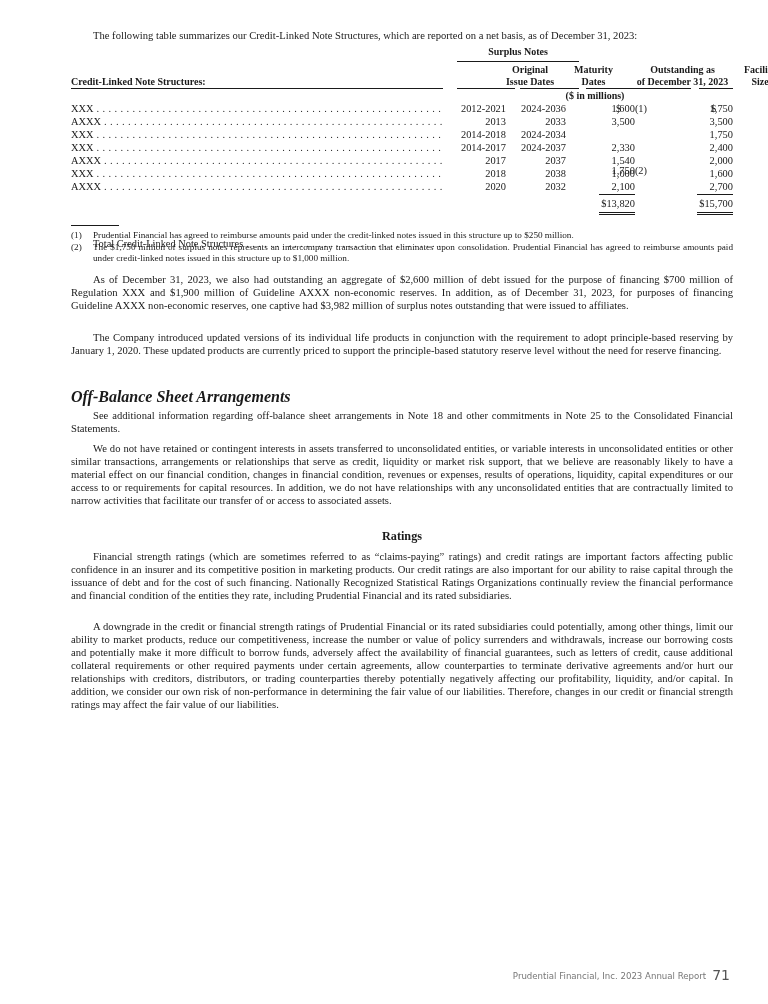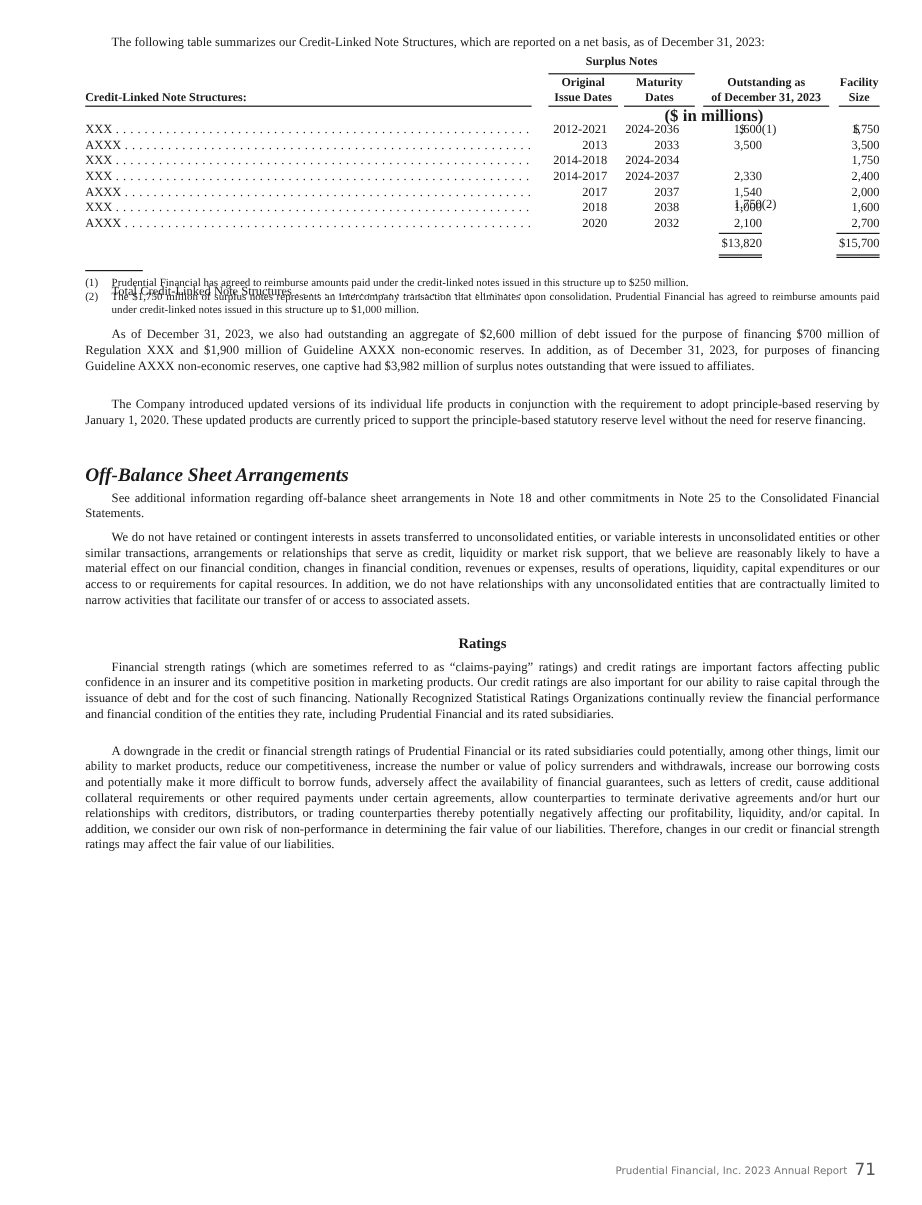--- a/index.html
+++ b/index.html
@@ -8,24 +8,24 @@
       font-family: "Liberation Serif", "DejaVu Serif", serif;
       color: #1a1a1a;
     }
     .page { position: absolute; left: 71px; top: 0; width: 662px; }
     .intro { position: absolute; top: 29px; left: 0; width: 662px; font-size: 10.6px; text-indent: 22px; line-height: 13px; }
 
     
     .tbl { position: absolute; top: 46px; left: 0; width: 662px; font-size: 10.4px; }
     .hdr-surplus { position: absolute; left: 386px; width: 122px; top: 0; text-align: center; font-weight: bold; font-size: 10px; }
     .hdr-surplus-line { position: absolute; left: 386px; width: 122px; top: 15px; border-top: 1px solid #1a1a1a; }
-    .hdr { position: absolute; top: 18px; font-weight: bold; font-size: 10px; text-align: center; line-height: 11.5px; }
+    .hdr { position: absolute; top: 18px; font-weight: bold; font-size: 10px; text-align: center; line-height: 11.5px; margin-left: 44px; }
     .hdr-line { position: absolute; top: 42px; border-top: 1.4px solid #1a1a1a; }
     .hdr-left { position: absolute; left: 0; top: 30px; font-weight: bold; font-size: 10px; }
-    .unit { position: absolute; left: 386px; width: 276px; top: 44px; text-align: center; font-weight: bold; font-size: 14px; }
+    .unit { position: absolute; left: 386px; width: 276px; top: 44px; text-align: center; font-weight: bold; font-size: 10px; }
     .rows { position: absolute; top: 56px; left: 0; width: 662px; }
     .row { position: relative; height: 13px; line-height: 13px; white-space: nowrap; }
     .row .lbl { position: absolute; left: 0; width: 372px; overflow: hidden; }
     .row .lbl::after {
       content: " . . . . . . . . . . . . . . . . . . . . . . . . . . . . . . . . . . . . . . . . . . . . . . . . . . . . . . . . . . . . . . . . . . . . . . . . . . . . . . . . . . . .";
       letter-spacing: 0.4px;
     }
     .row .c1 { position: absolute; right: 227px; text-align: right; }
     .row .c2 { position: absolute; right: 167px; text-align: right; }
     .row .c3 { position: absolute; left: 545px; }

